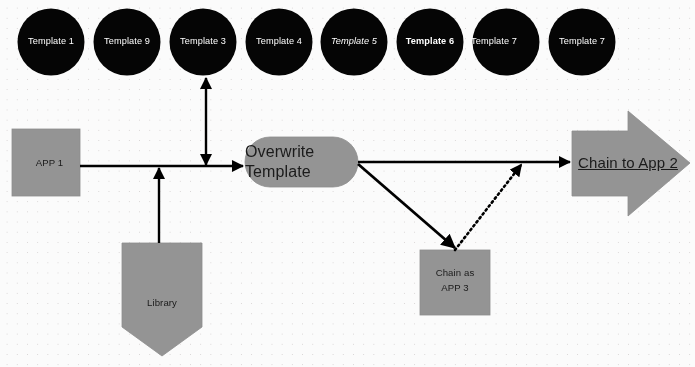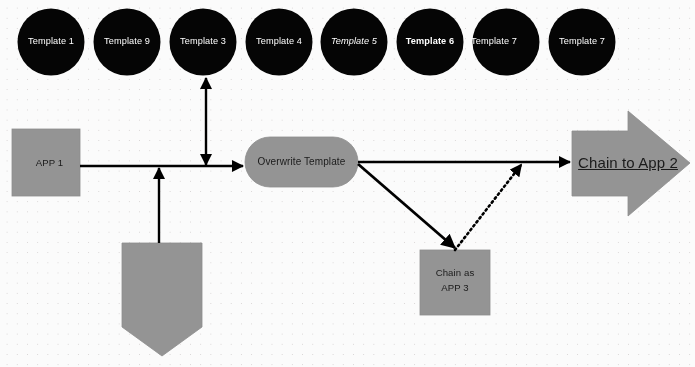--- a/index.html
+++ b/index.html
@@ -41,21 +41,21 @@
   .lbl-circle {
     color: #ffffff;
     font-size: 9.2px;
   }
   .lbl-dark {
     color: #1b1b1b;
     font-size: 9.6px;
   }
   .lbl-pill {
     color: #1b1b1b;
-    font-size: 10px;
+    font-size: 16px;
   }
   .lbl-chain {
     color: #1b1b1b;
     font-size: 15px;
     text-decoration: underline;
   }
 </style>
 </head>
 <body>
 
@@ -119,14 +119,15 @@
 
   <div class="node-label lbl-dark" style="left:12px; top:155px; width:75px; height:16px;">APP 1</div>
 
   <div class="node-label lbl-pill" style="left:245px; top:154px; width:113px; height:16px;">Overwrite Template</div>
 
   <div class="node-label lbl-chain" style="left:578px; top:155px; width:100px; height:16px;">Chain to App 2</div>
 
   <div class="node-label lbl-dark" style="left:420px; top:266px; width:70px; height:14px;">Chain as</div>
   <div class="node-label lbl-dark" style="left:420px; top:281px; width:70px; height:14px;">APP 3</div>
 
+  <div class="node-label lbl-dark" style="left:122px; top:296px; width:80px; height:14px;">Library</div>
 
 </div>
 
 </body></html>

